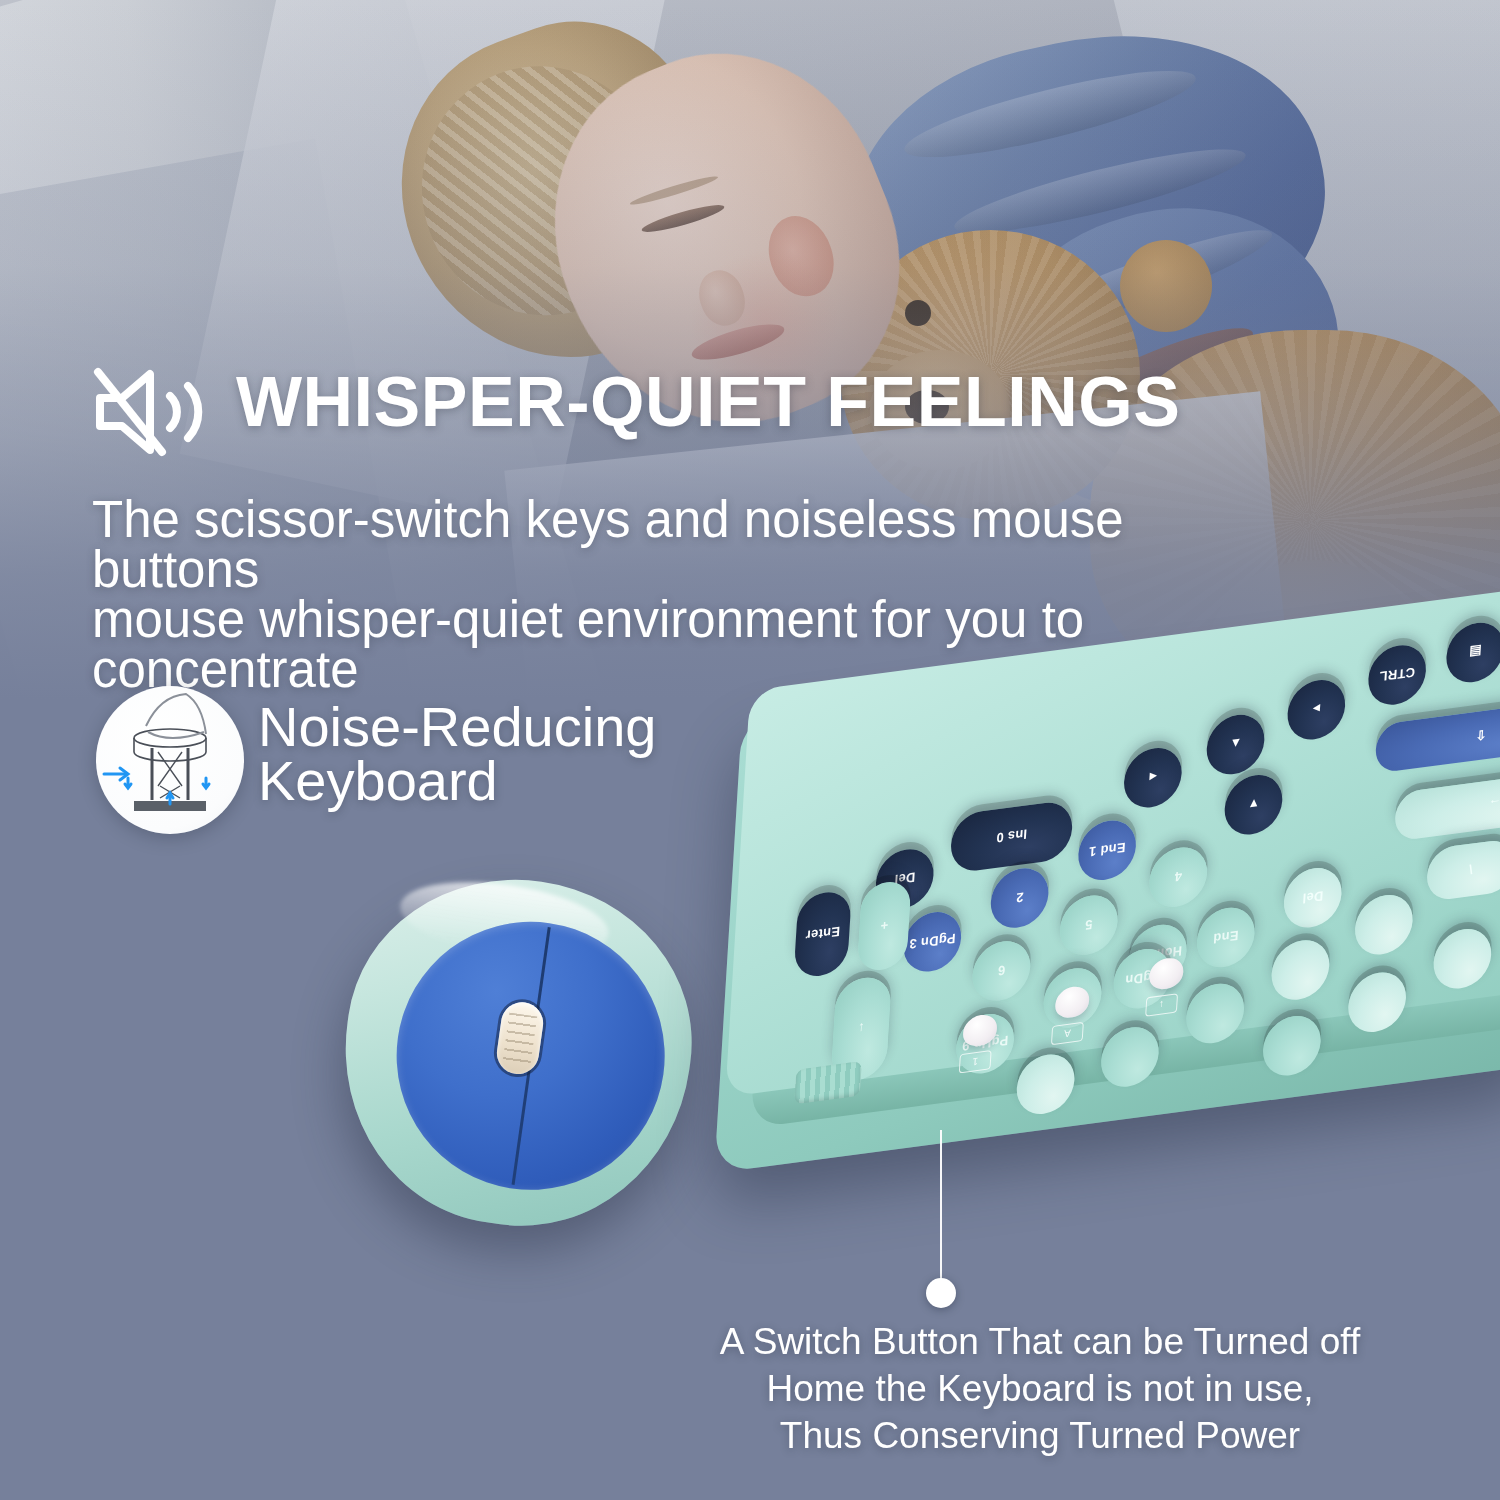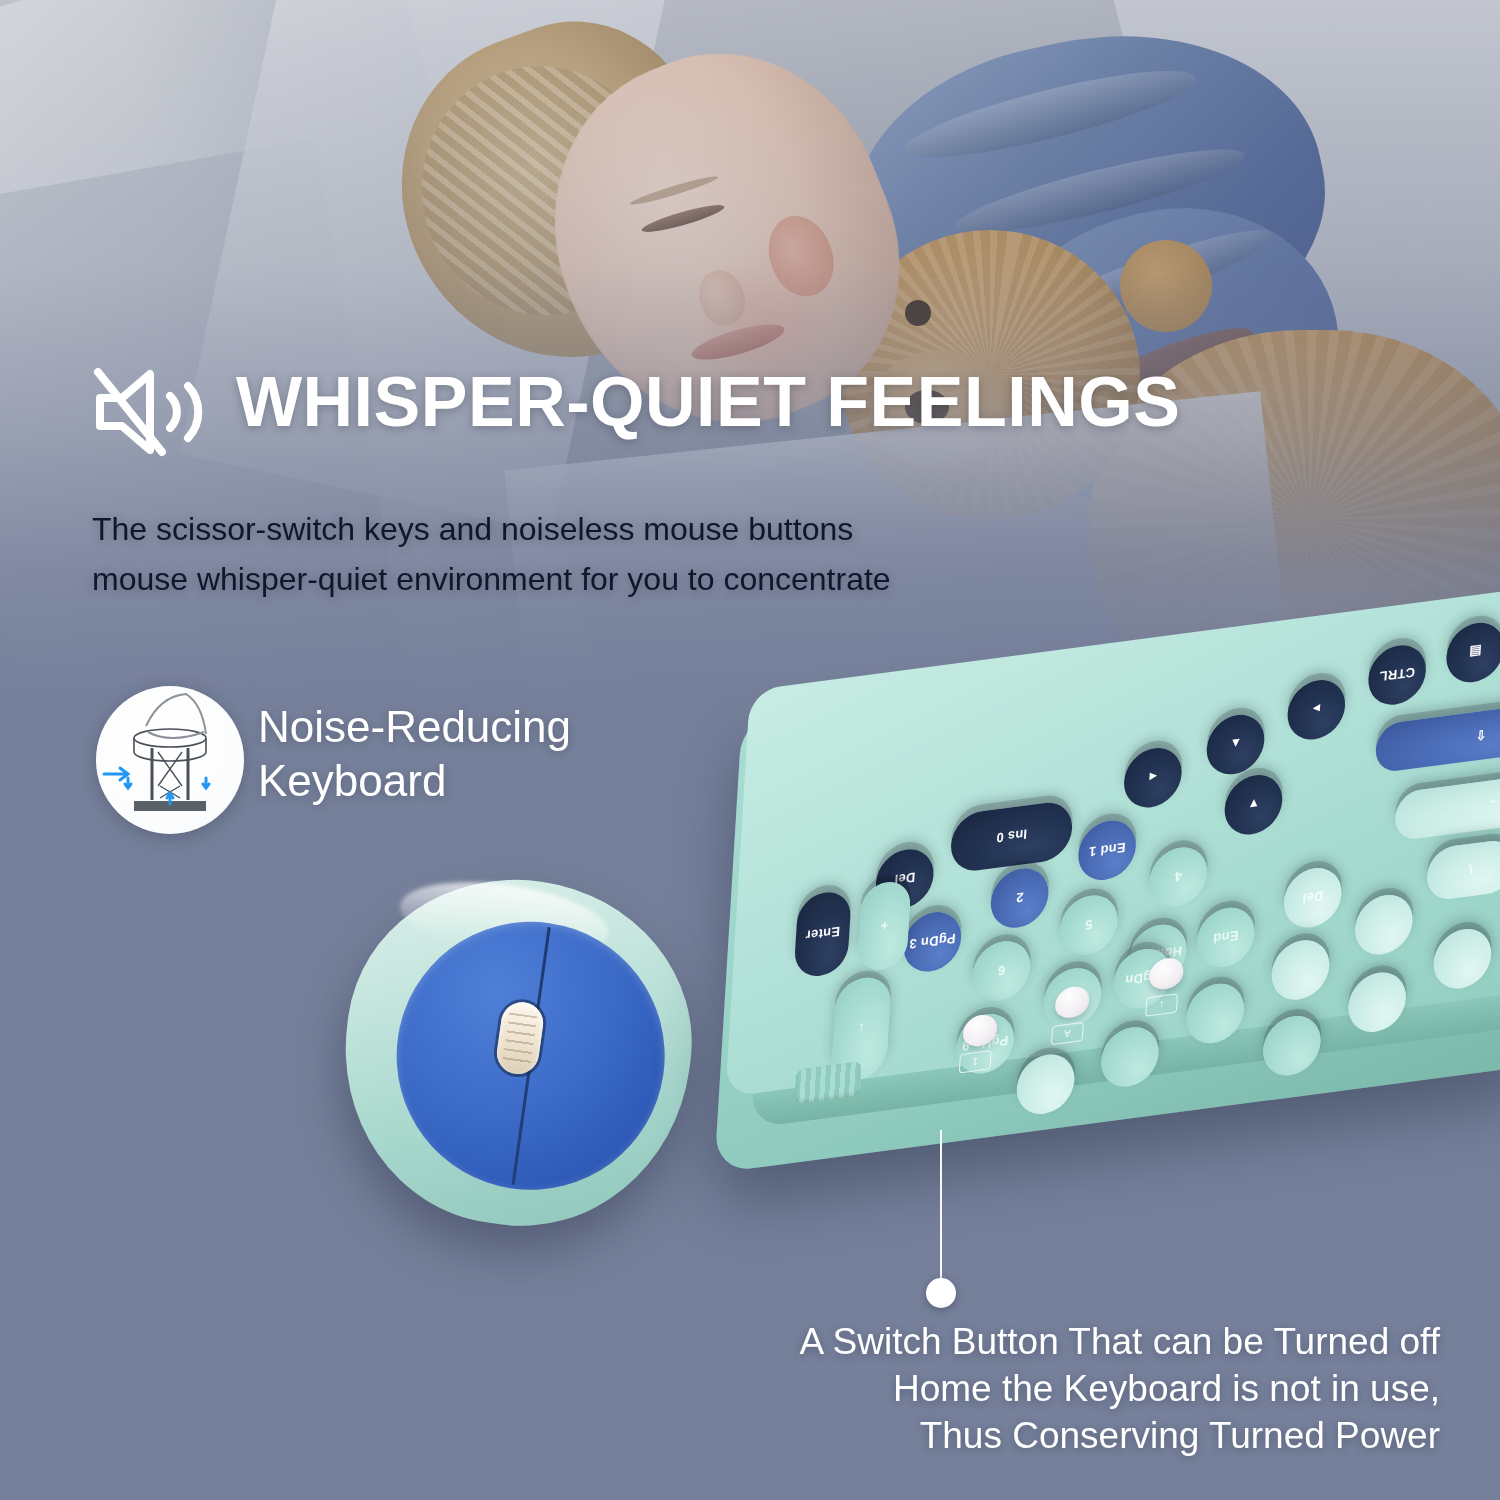--- a/index.html
+++ b/index.html
@@ -88,28 +88,28 @@
 
   
   .photo-fade{position:absolute;left:0;top:0;width:1500px;height:700px;
     background:linear-gradient(180deg,rgba(118,128,155,0) 0%,rgba(118,128,155,.10) 38%,rgba(118,128,155,.42) 62%,rgba(118,128,155,.80) 82%,#76809b 100%);}
   .photo-tint{position:absolute;inset:0;background:linear-gradient(180deg,rgba(96,106,134,.10),rgba(96,106,134,.30));}
 
   
   .mute-icon{position:absolute;left:92px;top:366px;width:128px;height:92px;}
   .headline{position:absolute;left:236px;top:362px;color:#fff;font-size:70px;font-weight:bold;
     letter-spacing:.5px;white-space:nowrap;text-shadow:0 2px 10px rgba(40,45,60,.35);}
-  .subcopy{position:absolute;left:92px;top:495px;width:1120px;color:#0f172a;font-size:32px;
-    line-height:50px;text-shadow:0 2px 8px rgba(40,45,60,.35);margin-top:9px;}
+  .subcopy{position:absolute;left:92px;top:495px;width:1120px;color:#ffffff;font-size:51px;
+    line-height:50px;text-shadow:0 2px 8px rgba(40,45,60,.35);}
 
   
   .badge{position:absolute;left:96px;top:686px;width:148px;height:148px;border-radius:50%;
     background:radial-gradient(circle at 40% 35%,#ffffff 0%,#fbfcfd 70%,#eef1f4 100%);
     box-shadow:0 4px 18px rgba(30,36,50,.28);}
-  .badge-label{position:absolute;left:258px;top:700px;color:#fff;font-size:44px;line-height:54px;
+  .badge-label{position:absolute;left:258px;top:700px;color:#fff;font-size:56px;line-height:54px;
     text-shadow:0 2px 8px rgba(40,45,60,.35);}
 
   
   .mouse{position:absolute;left:345px;top:880px;width:345px;height:345px;
     border-radius:50% 50% 48% 48%/46% 46% 52% 52%;
     background:linear-gradient(160deg,#dff1ec 0%,#c6e6de 30%,#a9d8cd 62%,#8cc4b9 100%);
     box-shadow:0 26px 48px rgba(40,48,70,.42);transform:rotate(8deg);}
   .mouse-top{position:absolute;left:52px;top:40px;width:268px;height:268px;border-radius:50%;
     background:radial-gradient(ellipse at 34% 28%,#4f7fd6 0%,#3f6fcb 38%,#2f5cba 72%,#2a4fa5 100%);
     box-shadow:inset 0 2px 10px rgba(255,255,255,.22);}
@@ -149,21 +149,21 @@
     background:radial-gradient(ellipse at 40% 30%,#ffffff,#f2eef2 60%,#ded9e2 100%);
     box-shadow:0 4px 7px rgba(30,40,60,.22);}
   .lock-ico{position:absolute;width:30px;height:17px;border-radius:4px;border:1.6px solid rgba(255,255,255,.75);
     display:flex;align-items:center;justify-content:center;font-size:10px;color:rgba(255,255,255,.9);
     transform:rotate(180deg);}
 
   
   .callout-line{position:absolute;left:940px;top:1130px;width:2px;height:160px;background:#ffffff;opacity:.95;}
   .callout-dot{position:absolute;left:926px;top:1278px;width:30px;height:30px;border-radius:50%;background:#fff;
     box-shadow:0 2px 8px rgba(20,28,45,.35);}
-  .callout-text{position:absolute;left:640px;top:1318px;width:800px;text-align:right;color:#fff;
+  .callout-text{position:absolute;left:640px;top:1318px;width:800px;text-align:center;color:#fff;
     font-size:37px;line-height:47px;text-shadow:0 2px 8px rgba(35,42,60,.4);}
 </style>
 </head>
 <body>
 
 <div id="page">
 
   <div class="photo">
     <div class="photo-base"></div>
     <div class="sheet sheet1"></div>

